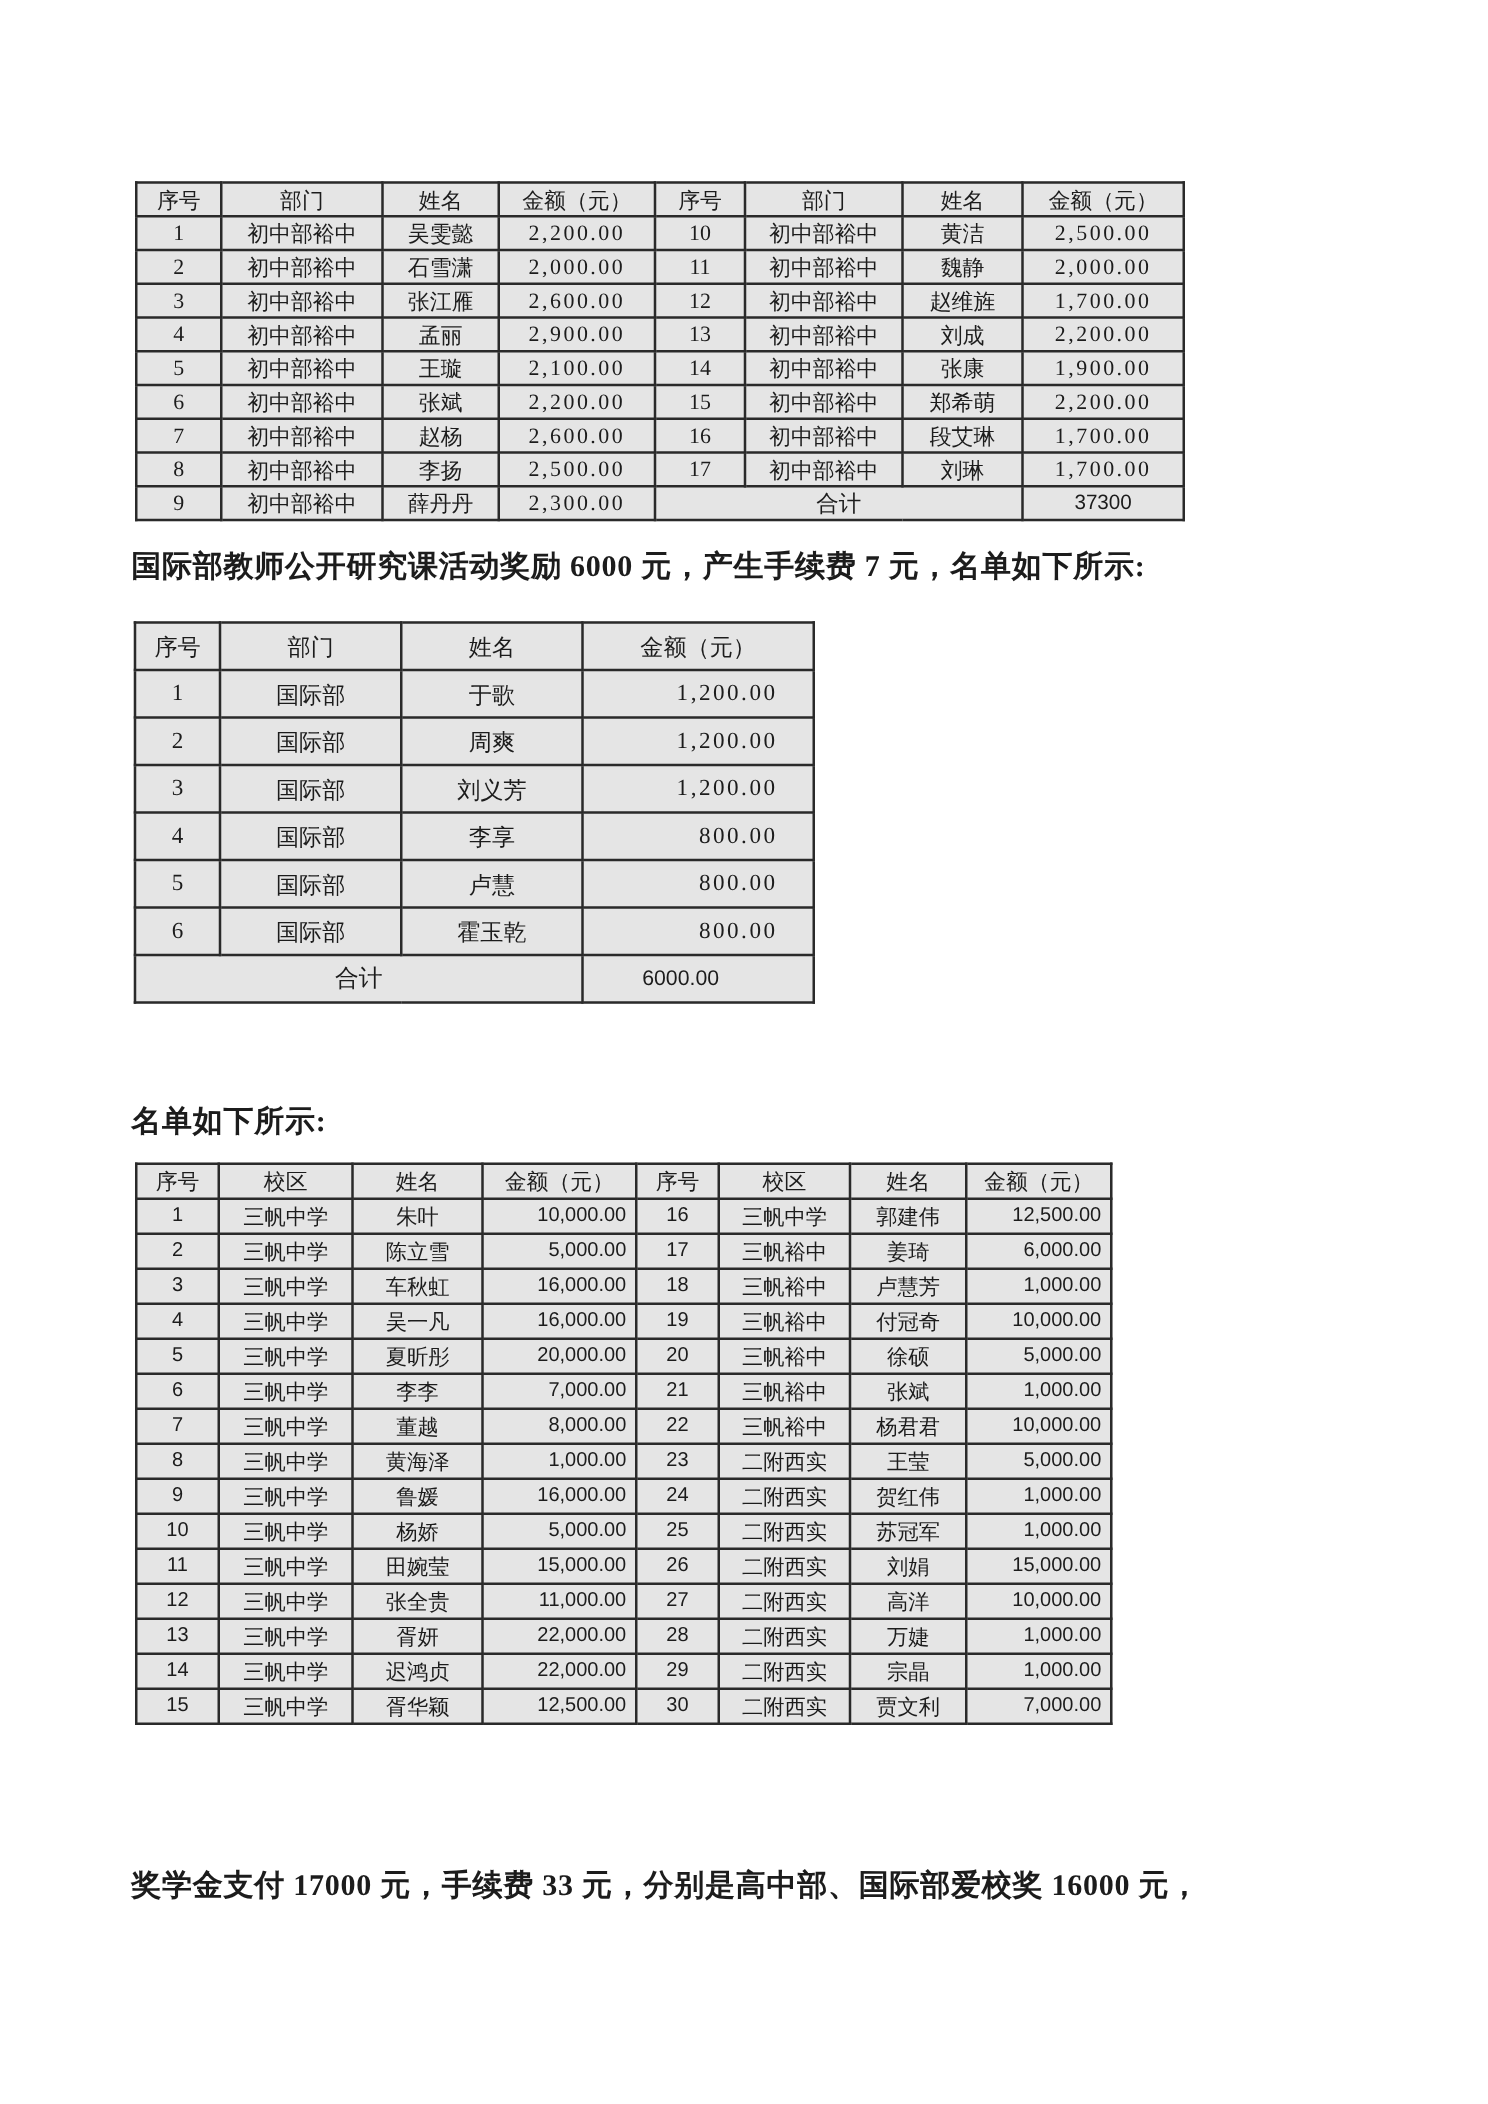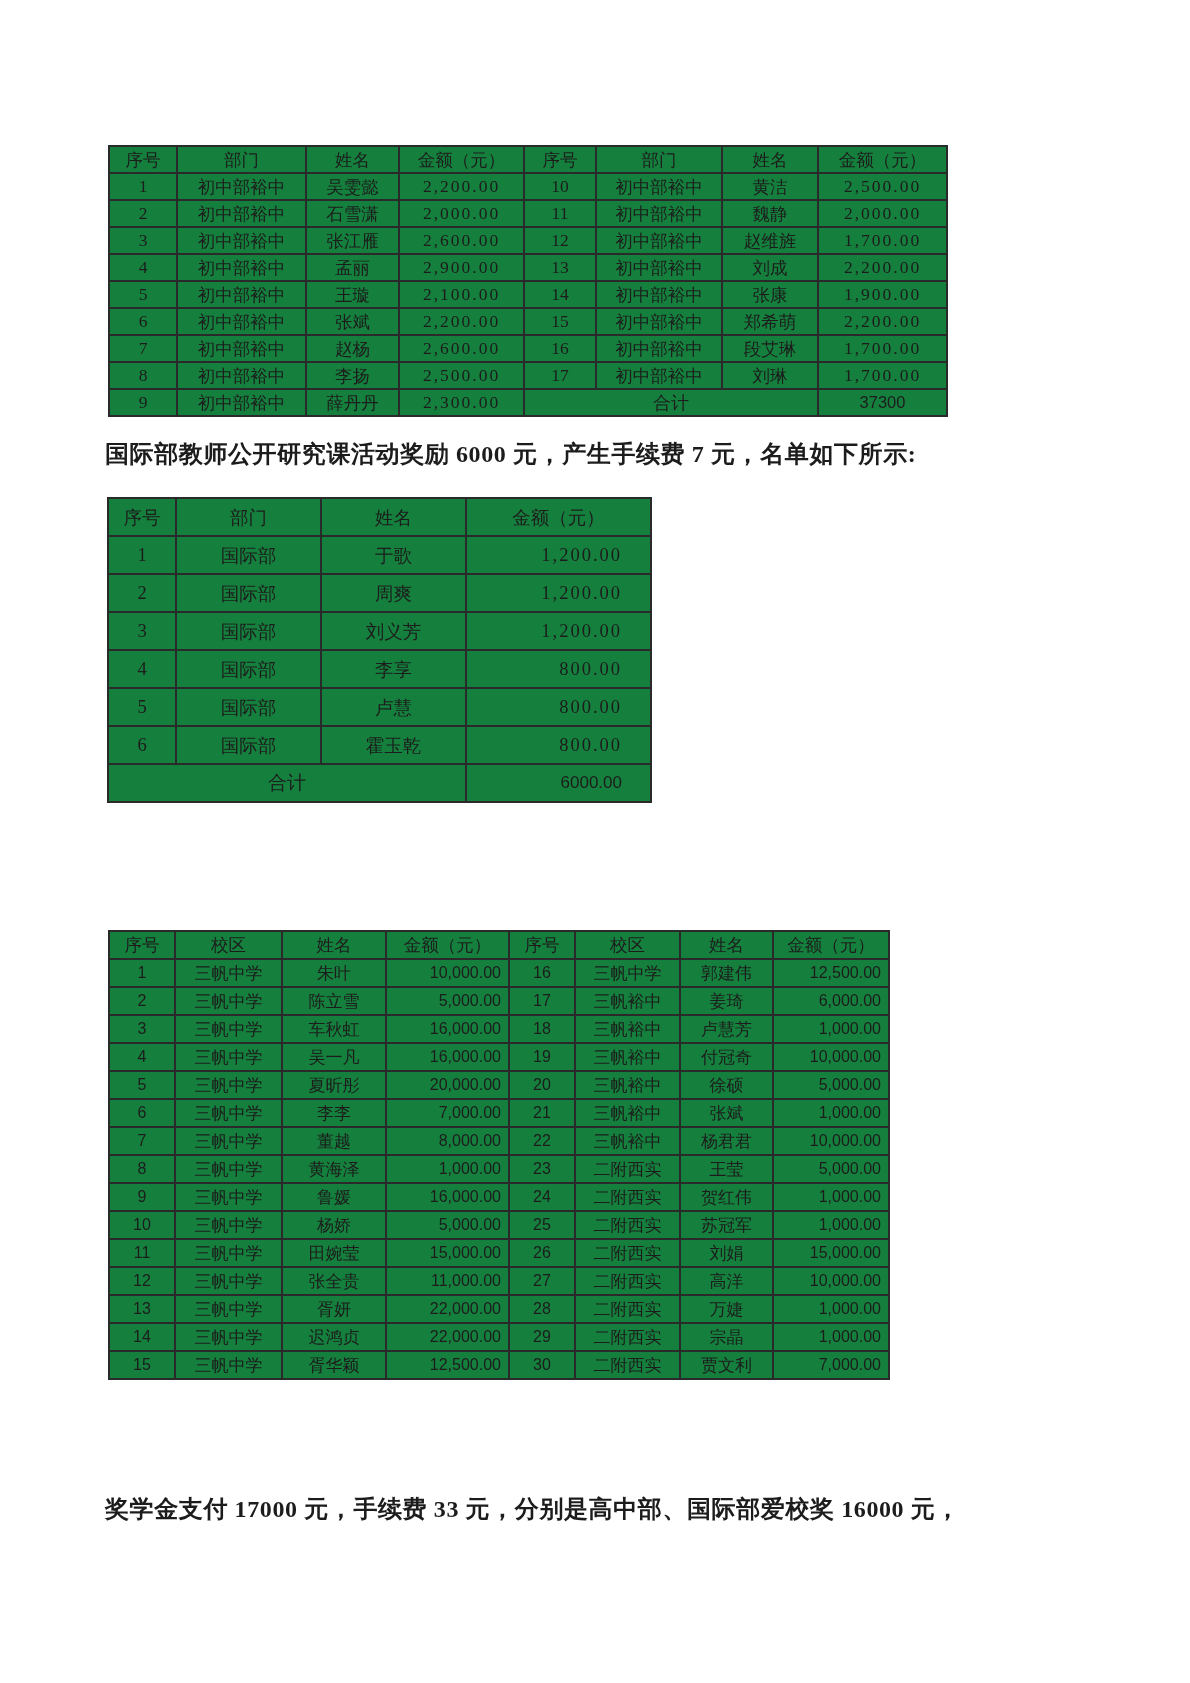--- a/index.html
+++ b/index.html
@@ -2,41 +2,41 @@
 <html><head>
 <meta charset="utf-8">
 <style>
   html,body{margin:0;padding:0;}
   body{
     width:1190px;height:1683px;background:#ffffff;position:relative;
     font-family:"Liberation Serif",serif;color:#1c1c1c;
   }
   .page{position:absolute;inset:0;}
 
-  table{border-collapse:collapse;table-layout:fixed;position:absolute;background:#15803d;}
+  table{border-collapse:collapse;table-layout:fixed;position:absolute;background:#e5e5e5;}
   th,td{
     border:2px solid #2a2a2a;text-align:center;vertical-align:middle;
     font-weight:normal;padding:0;white-space:nowrap;overflow:hidden;
     font-size:17.5px;
   }
 
   
   .t1{left:108px;top:145px;width:838px;}
   .t1 tr{height:27px;}
   .t1 .amt{letter-spacing:2px;}
   .t1 .total-lab{font-size:18px;}
   .t1 .grand{font-family:"Liberation Sans",sans-serif;font-size:16.5px;letter-spacing:0;}
 
   
   .t2{left:107px;top:497px;width:543px;}
   .t2 tr{height:38px;}
   .t2 th,.t2 td{font-size:18.5px;}
   .t2 .amt-r{text-align:right;padding-right:28px;letter-spacing:2px;}
   .t2 .total-lab{font-size:19px;}
-  .t2 .grand{font-family:"Liberation Sans",sans-serif;font-size:17px;text-align:right;padding-right:28px;letter-spacing:0;}
+  .t2 .grand{font-family:"Liberation Sans",sans-serif;font-size:17px;text-align:center;padding-right:28px;letter-spacing:0;}
 
   
   .t3{left:108px;top:930px;width:780px;}
   .t3 tr{height:28px;}
   .t3 th{font-size:17.5px;}
   .t3 td{font-size:17px;}
   .t3 .seq3{font-family:"Liberation Sans",sans-serif;font-size:16px;}
   .t3 .amt3{font-family:"Liberation Sans",sans-serif;font-size:16px;text-align:right;padding-right:7px;}
 
   .para{
@@ -222,20 +222,21 @@
           <td class="name">霍玉乾</td>
           <td class="amt-r">800.00</td>
         </tr>
         <tr>
           <td class="total-lab" colspan="3">合计</td>
           <td class="grand">6000.00</td>
         </tr>
       </tbody>
   </table>
 
+  <p class="para p2b">名单如下所示:</p>
 
   <table class="t3">
     <colgroup>
       <col style="width:66px">
         <col style="width:107px">
         <col style="width:104px">
         <col style="width:123px">
       <col style="width:66px">
         <col style="width:105px">
         <col style="width:93px">

